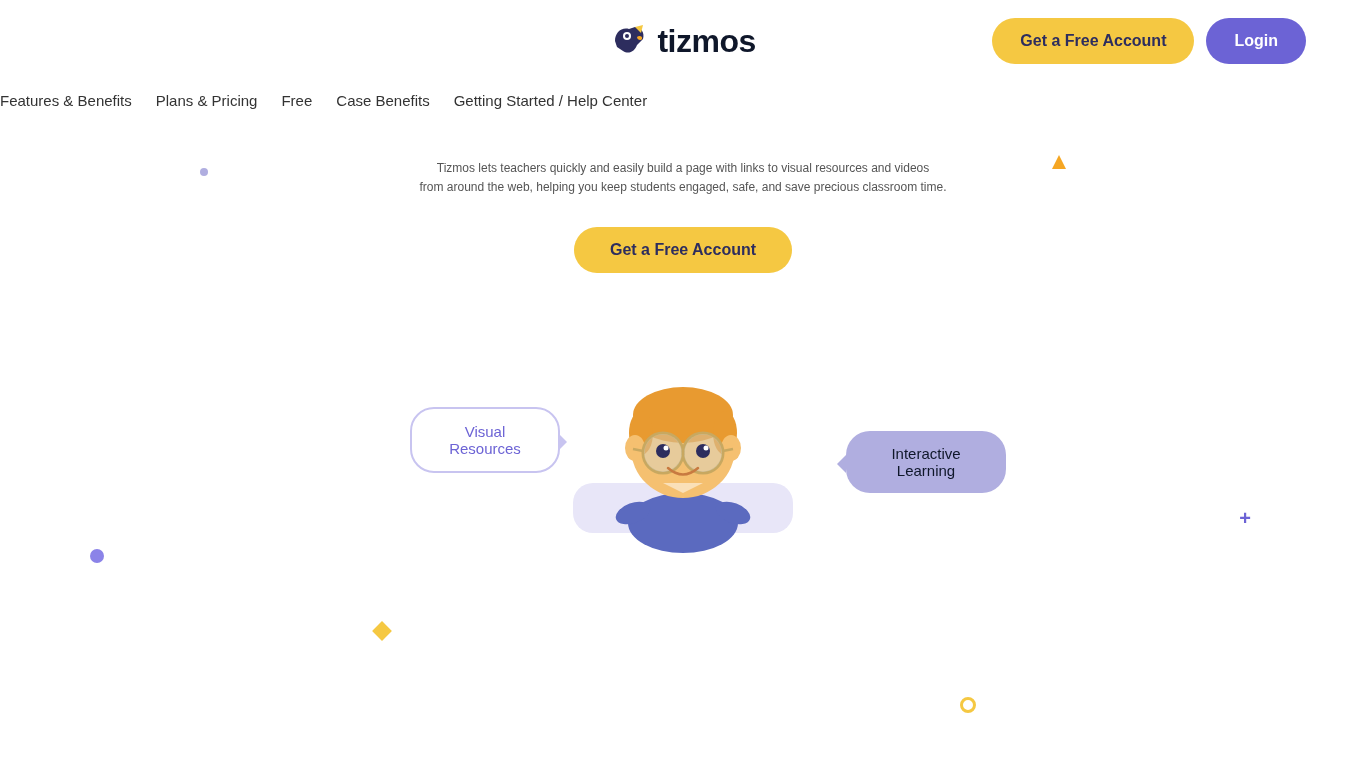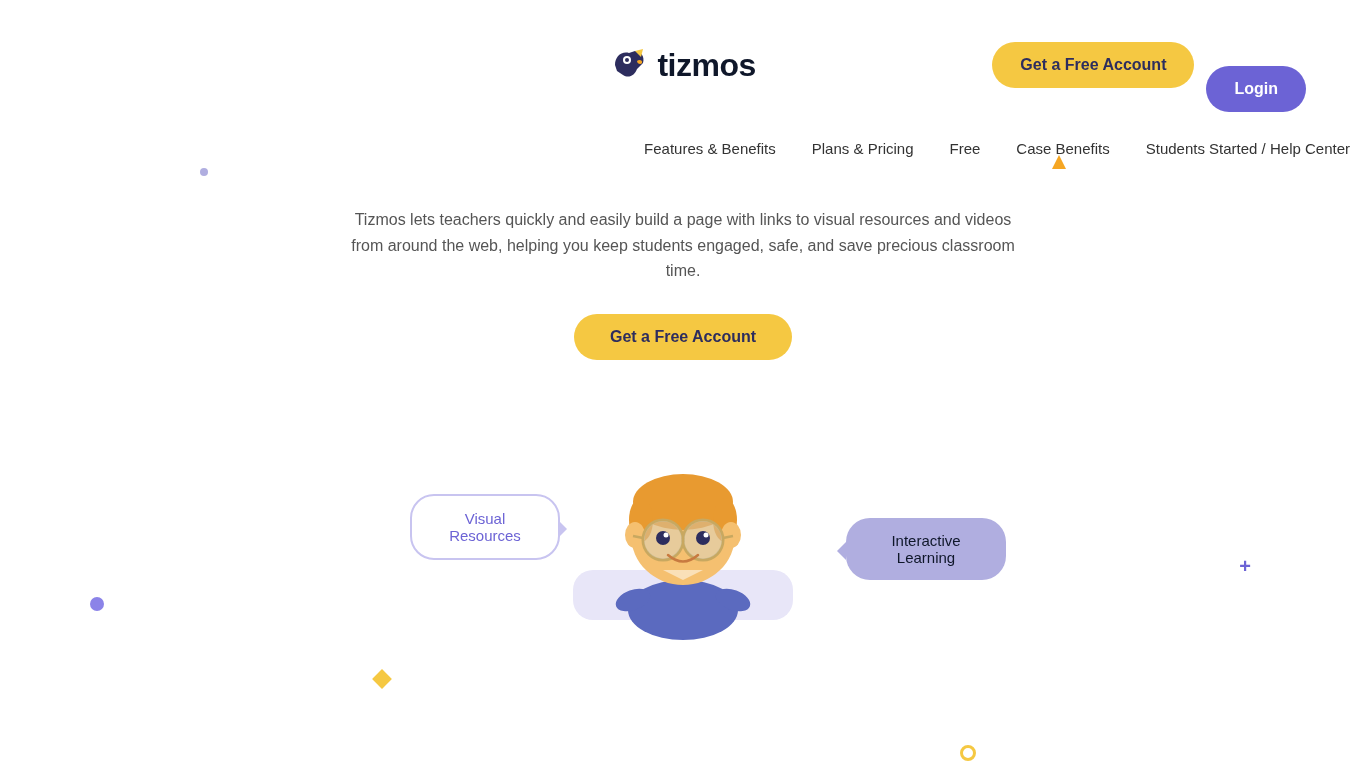--- a/index.html
+++ b/index.html
@@ -60,29 +60,28 @@
     }
     .btn-login {
       background: #6c63d5;
       color: #fff;
       border: none;
       border-radius: 30px;
       padding: 14px 28px;
       font-size: 16px;
       font-weight: 600;
       cursor: pointer;
-      margin-top: 48px;
     }
 
     
     .nav {
       display: flex;
-      justify-content: flex-end;
-      gap: 36px;
-      padding: 10px 16px 20px;
+      justify-content: flex-start;
+      gap: 24px;
+      padding: 10px 0 20px;
     }
     .nav-item {
       font-size: 15px;
       color: #333;
       cursor: pointer;
       text-decoration: none;
       font-weight: 400;
     }
 
     
@@ -126,21 +125,21 @@
     }
     .hero-title {
       font-size: 58px;
       font-weight: 700;
       line-height: 1.15;
       color: #2d2d5e;
       margin-bottom: 20px;
     }
     .hero-title .purple { color: #8b83e8; }
     .hero-subtitle {
-      font-size: 16px;
+      font-size: 12px;
       color: #555;
       line-height: 1.6;
       max-width: 700px;
       margin: 0 auto 30px;
     }
     .btn-hero-free {
       background: #f5c842;
       color: #2d2d5e;
       border: none;
       border-radius: 30px;
@@ -248,21 +247,21 @@
     <button class="btn-free-account">Get a Free Account</button>
     <button class="btn-login">Login</button>
   </div>
 </div>
 
 <nav class="nav">
   <a class="nav-item">Features &amp; Benefits</a>
   <a class="nav-item">Plans &amp; Pricing</a>
   <a class="nav-item">Free</a>
   <a class="nav-item">Case Benefits</a>
-  <a class="nav-item">Students Started / Help Center</a>
+  <a class="nav-item">Getting Started / Help Center</a>
 </nav>
 
 <div class="decor-dot-small" style="left:200px;top:168px;background:#b0aee0;"></div>
 <div style="position:absolute;left:1052px;top:155px;">
   <svg width="14" height="14" viewBox="0 0 14 14">
       <polygon points="0,14 7,0 14,14" fill="#f5a623"></polygon>
     </svg>
 </div>
 
 <div class="hero">

